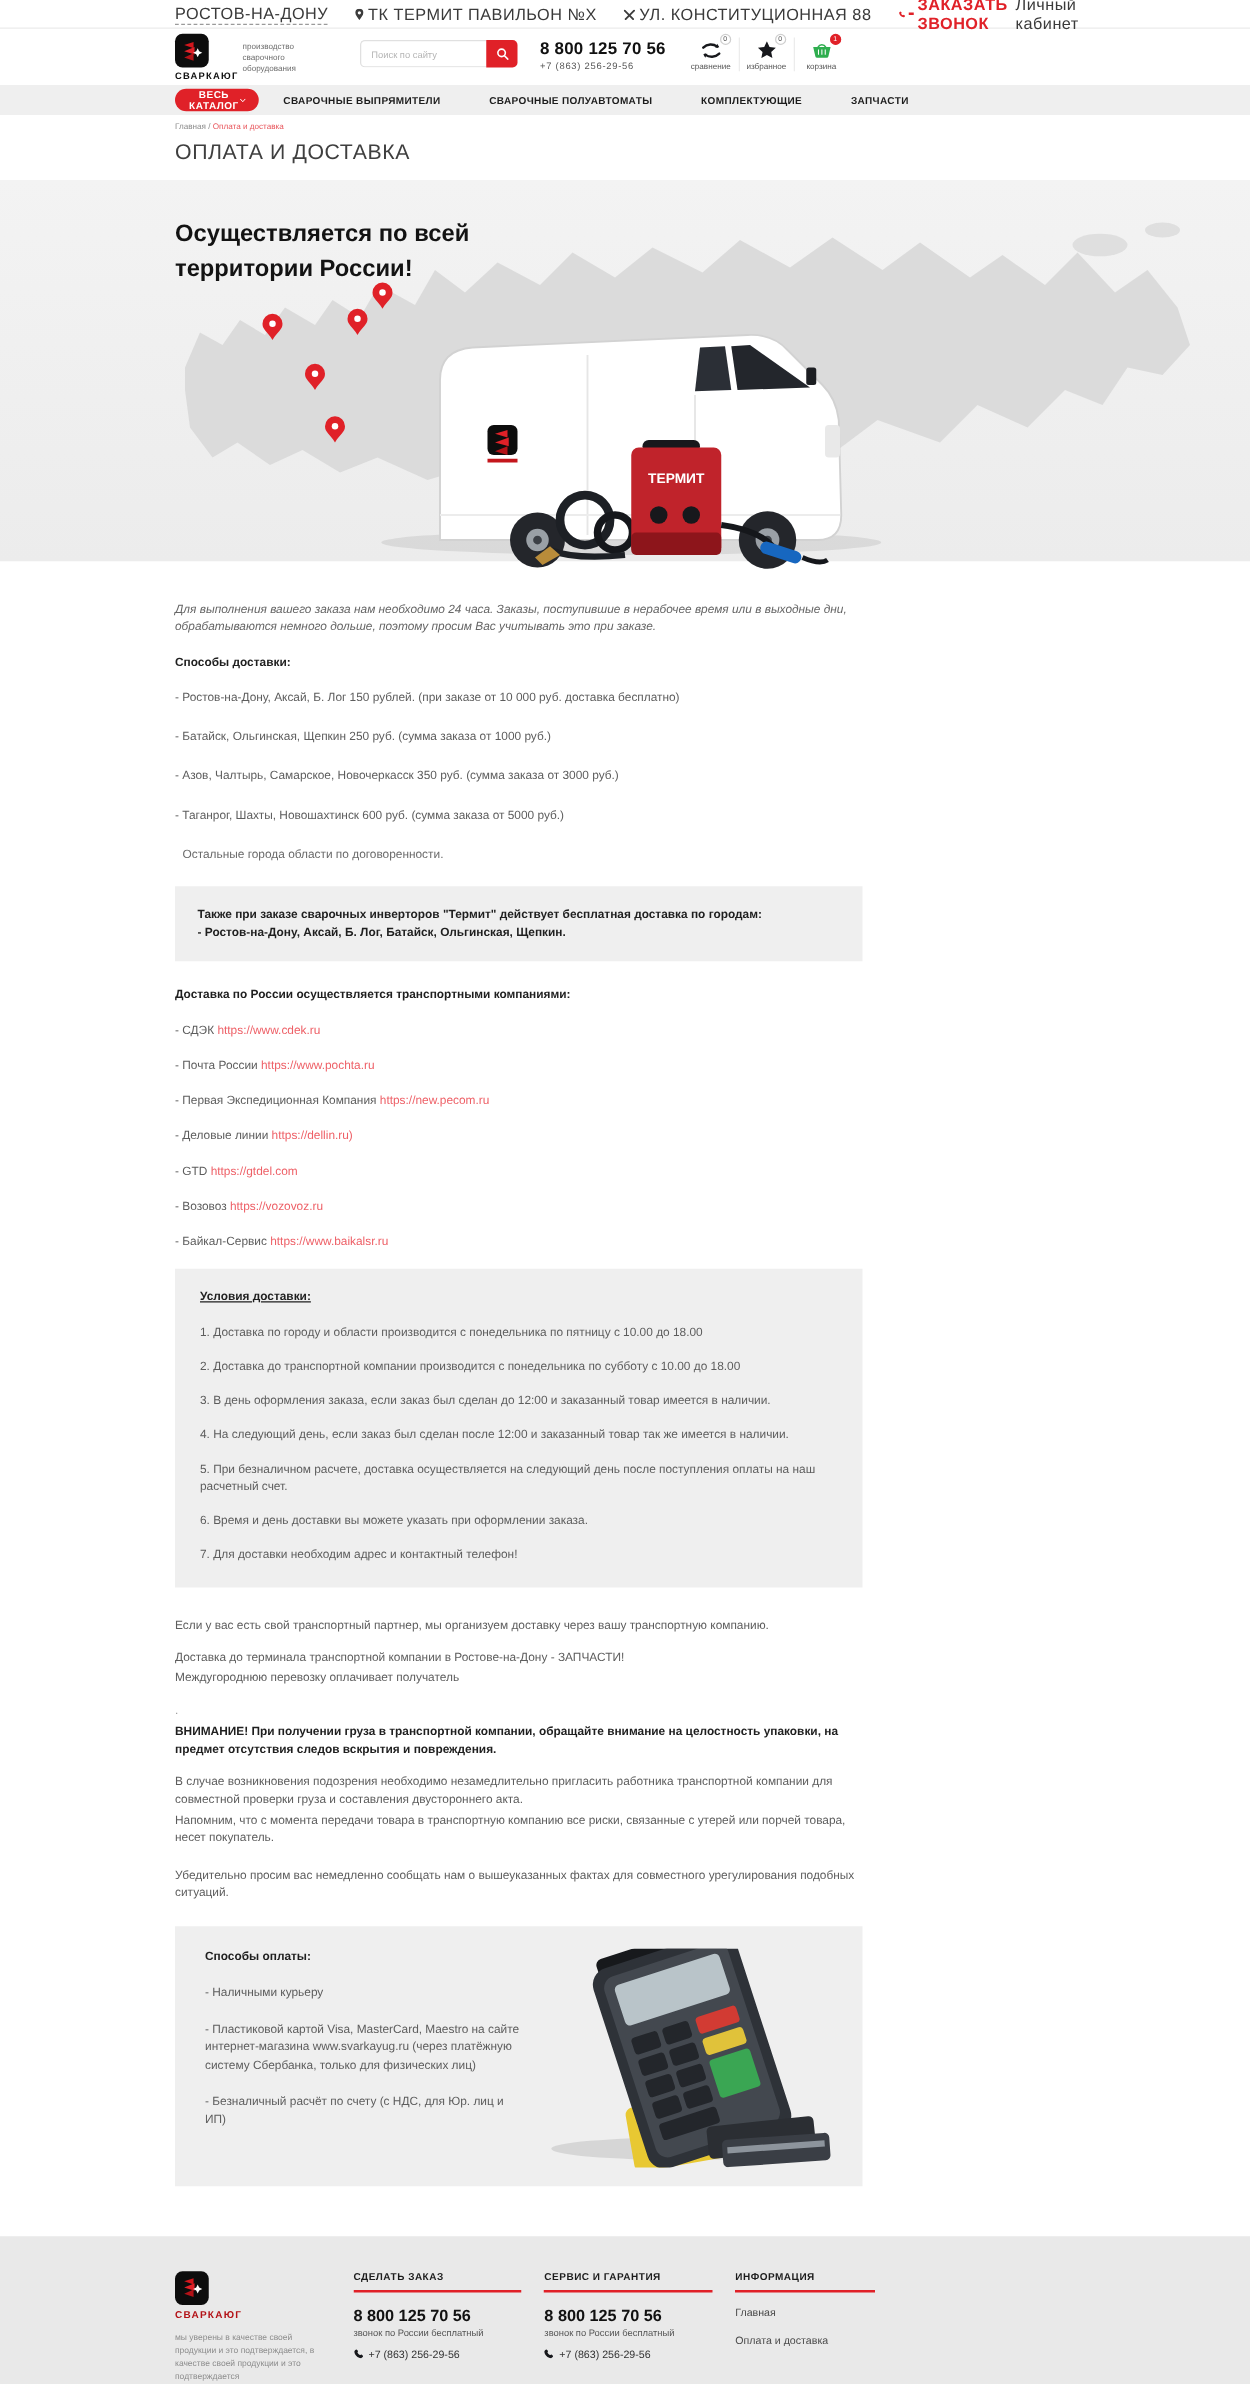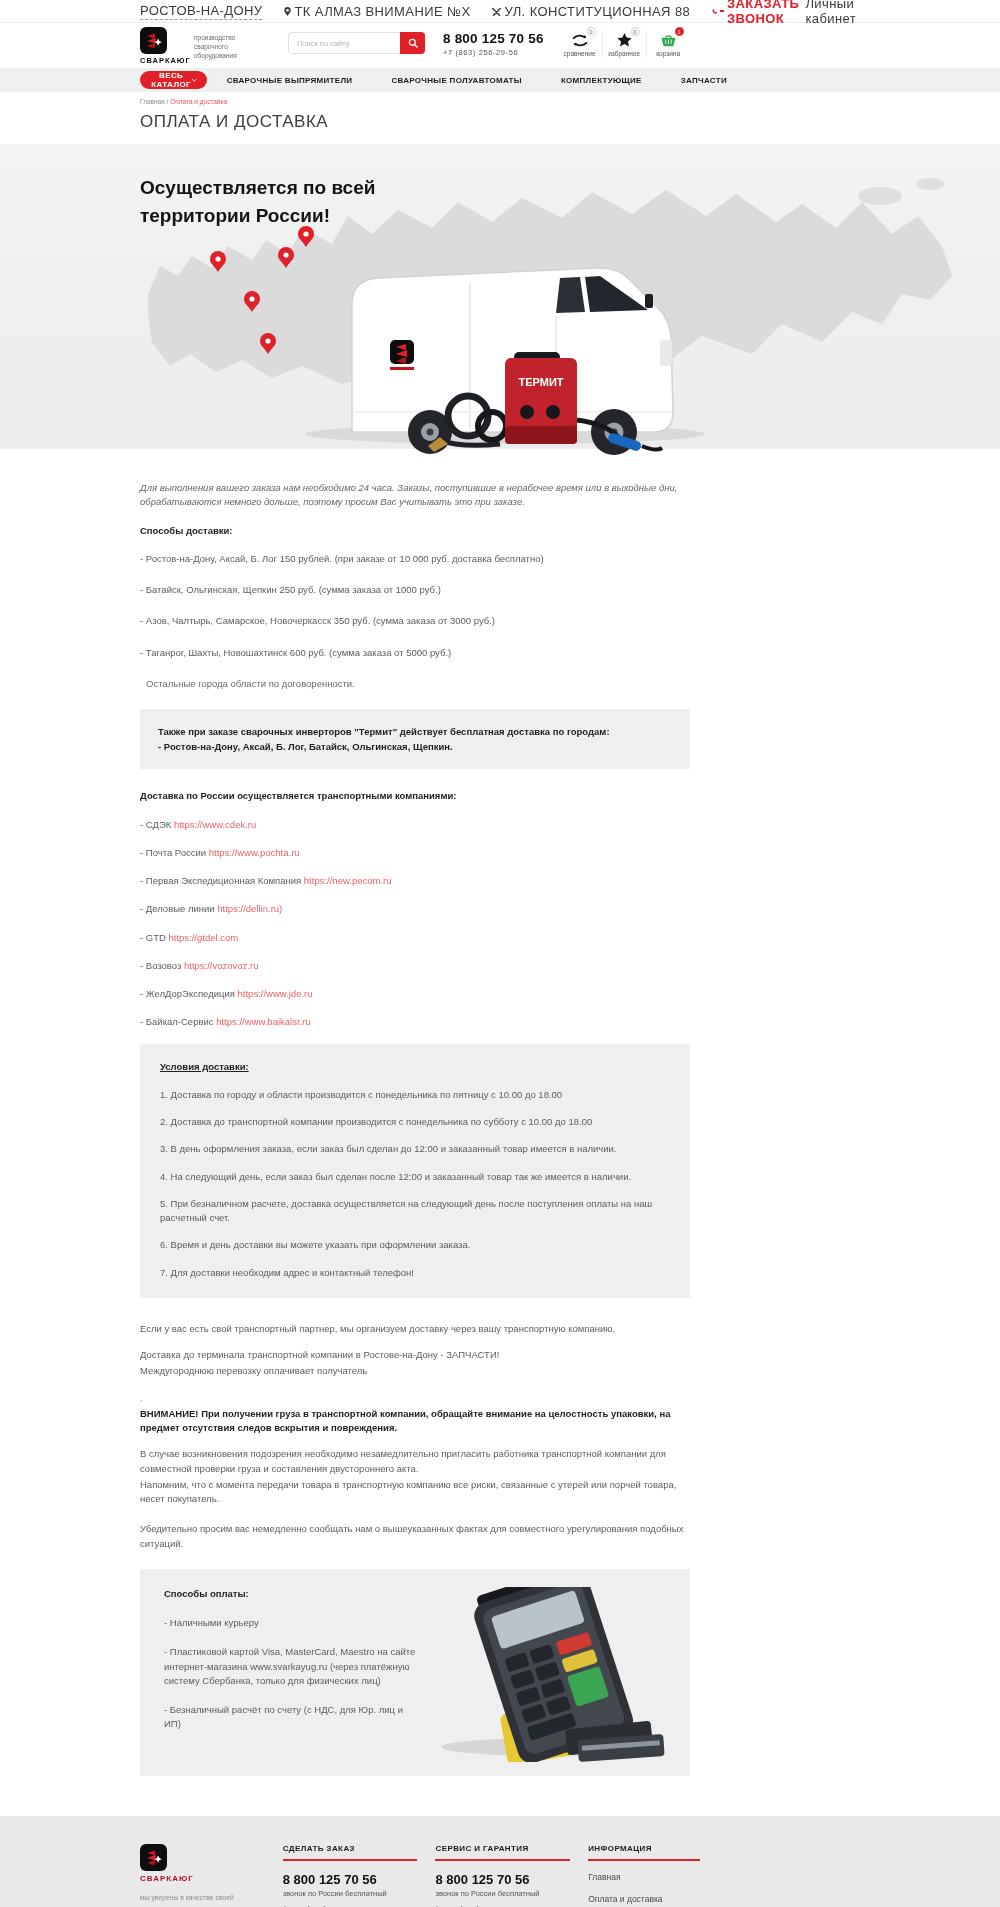--- a/index.html
+++ b/index.html
@@ -17,21 +17,21 @@
   .dash { width:6px; height:2px; background:#e02128; display:inline-block; }
   .account { margin-left:auto; margin-right:-135px; color:#3a3a3a; cursor:pointer; }
 
   
   .header-in { display:flex; align-items:flex-start; padding:4px 0 3px 0; position:relative; width:720px; margin-left:140px; }
   .logo-block { width:48px; cursor:pointer; }
   .logo-sq { width:27px; height:27px; background:#0d0d0d; border-radius:6px; display:flex; align-items:center; justify-content:center; }
   .logo-txt { font-size:7.5px; font-weight:bold; color:#111; letter-spacing:1px; margin-top:2px; }
   .tagline { font-size:6.5px; color:#6d6d6d; width:72px; line-height:1.4; margin:6px 10px 0 6px; }
   .search { display:flex; margin:5px 0 0 12px; }
-  .search input { width:112px; height:22px; border:1px solid #e0e0e0; border-right:none; border-radius:4px 0 0 4px; padding:0 8px; font-size:7.5px; color:#444; outline:none; font-family:"Liberation Sans",sans-serif; }
+  .search input { width:101px; height:22px; border:1px solid #e0e0e0; border-right:none; border-radius:4px 0 0 4px; padding:0 8px; font-size:7.5px; color:#444; outline:none; font-family:"Liberation Sans",sans-serif; }
   .search input::placeholder { color:#b5b5b5; }
   .search-btn { width:25px; height:22px; background:#e02128; border:none; border-radius:0 4px 4px 0; display:flex; align-items:center; justify-content:center; cursor:pointer; }
   .phones { margin:4px 0 0 18px; }
   .phone-big { font-size:13.5px; font-weight:bold; color:#111; letter-spacing:.2px; }
   .phone-small { font-size:7.5px; color:#555; letter-spacing:.6px; margin-top:2px; }
   .hdr-icons { display:flex; margin:3px 0 0 14px; }
   .hdr-ic { position:relative; width:44px; text-align:center; cursor:pointer; padding:0 2px; }
   .hdr-ic + .hdr-ic { border-left:1px solid #ececec; }
   .hdr-ic .ic { height:17px; display:flex; align-items:flex-end; justify-content:center; }
   .hdr-ic .lbl { font-size:6.5px; color:#555; margin-top:3px; }
@@ -97,21 +97,21 @@
 <body>
 
 <div class="topbar">
   <div class="wrap topbar-in">
     <span class="topbar-item city">РОСТОВ-НА-ДОНУ</span>
     <span class="topbar-item">
       <svg class="ic-svg" width="7" height="9" viewBox="0 0 10 14">
           <path d="M5 0a5 5 0 0 1 5 5c0 3-3.4 6.6-5 9C3.4 11.6 0 8 0 5a5 5 0 0 1 5-5z" fill="#3c3c3c"></path>
           <circle cx="5" cy="5" r="2" fill="#fff"></circle>
         </svg>
-      <span>ТК АЛМАЗ ВНИМАНИЕ №Х</span>
+      <span>ТК ТЕРМИТ ПАВИЛЬОН №Х</span>
     </span>
     <span class="topbar-item">
       <svg class="ic-svg" width="9" height="9" viewBox="0 0 12 12">
           <path d="M1 2 L10 11 M11 2 L2 11" stroke="#3c3c3c" stroke-width="2" stroke-linecap="round"></path>
         </svg>
       <span>УЛ. КОНСТИТУЦИОННАЯ 88</span>
     </span>
     <span class="callback-top">
       <svg class="ic-svg" width="9" height="9" viewBox="0 0 16 16">
           <path d="M4.3 1C3 1 1 3 1 4.3 1 9.5 6.5 15 11.7 15 13 15 15 13 15 11.7c0-.6-2.2-2.6-2.8-2.6-.5 0-1.4 1-1.9 1C8.8 10.1 5.9 7.2 5.9 5.7c0-.5 1-1.4 1-1.9C6.9 3.2 4.9 1 4.3 1z" fill="#e02128"></path>
@@ -296,21 +296,20 @@
   </div>
 
   <div class="sec-title">Доставка по России осуществляется транспортными компаниями:</div>
   <div class="clist">
     <div><span>- СДЭК</span> <a href="#">https://www.cdek.ru</a></div>
     <div><span>- Почта России</span> <a href="#">https://www.pochta.ru</a></div>
     <div><span>- Первая Экспедиционная Компания</span> <a href="#">https://new.pecom.ru</a></div>
     <div><span>- Деловые линии</span> <a href="#">https://dellin.ru)</a></div>
     <div><span>- GTD</span> <a href="#">https://gtdel.com</a></div>
     <div><span>- Возовоз</span> <a href="#">https://vozovoz.ru</a></div>
-    <div><span>- ЖелДорЭкспедиция</span> <a href="#">https://www.jde.ru</a></div>
     <div><span>- Байкал-Сервис</span> <a href="#">https://www.baikalsr.ru</a></div>
   </div>
 
   <div class="condbox">
     <div class="sec-title">Условия доставки:</div>
     <div class="ci">1. Доставка по городу и области производится с понедельника по пятницу с 10.00 до 18.00</div>
     <div class="ci">2. Доставка до транспортной компании производится с понедельника по субботу с 10.00 до 18.00</div>
     <div class="ci">3. В день оформления заказа, если заказ был сделан до 12:00 и заказанный товар имеется в наличии.</div>
     <div class="ci">4. На следующий день, если заказ был сделан после 12:00 и заказанный товар так же имеется в наличии.</div>
     <div class="ci">5. При безналичном расчете, доставка осуществляется на следующий день после поступления оплаты на наш расчетный счет.</div>

